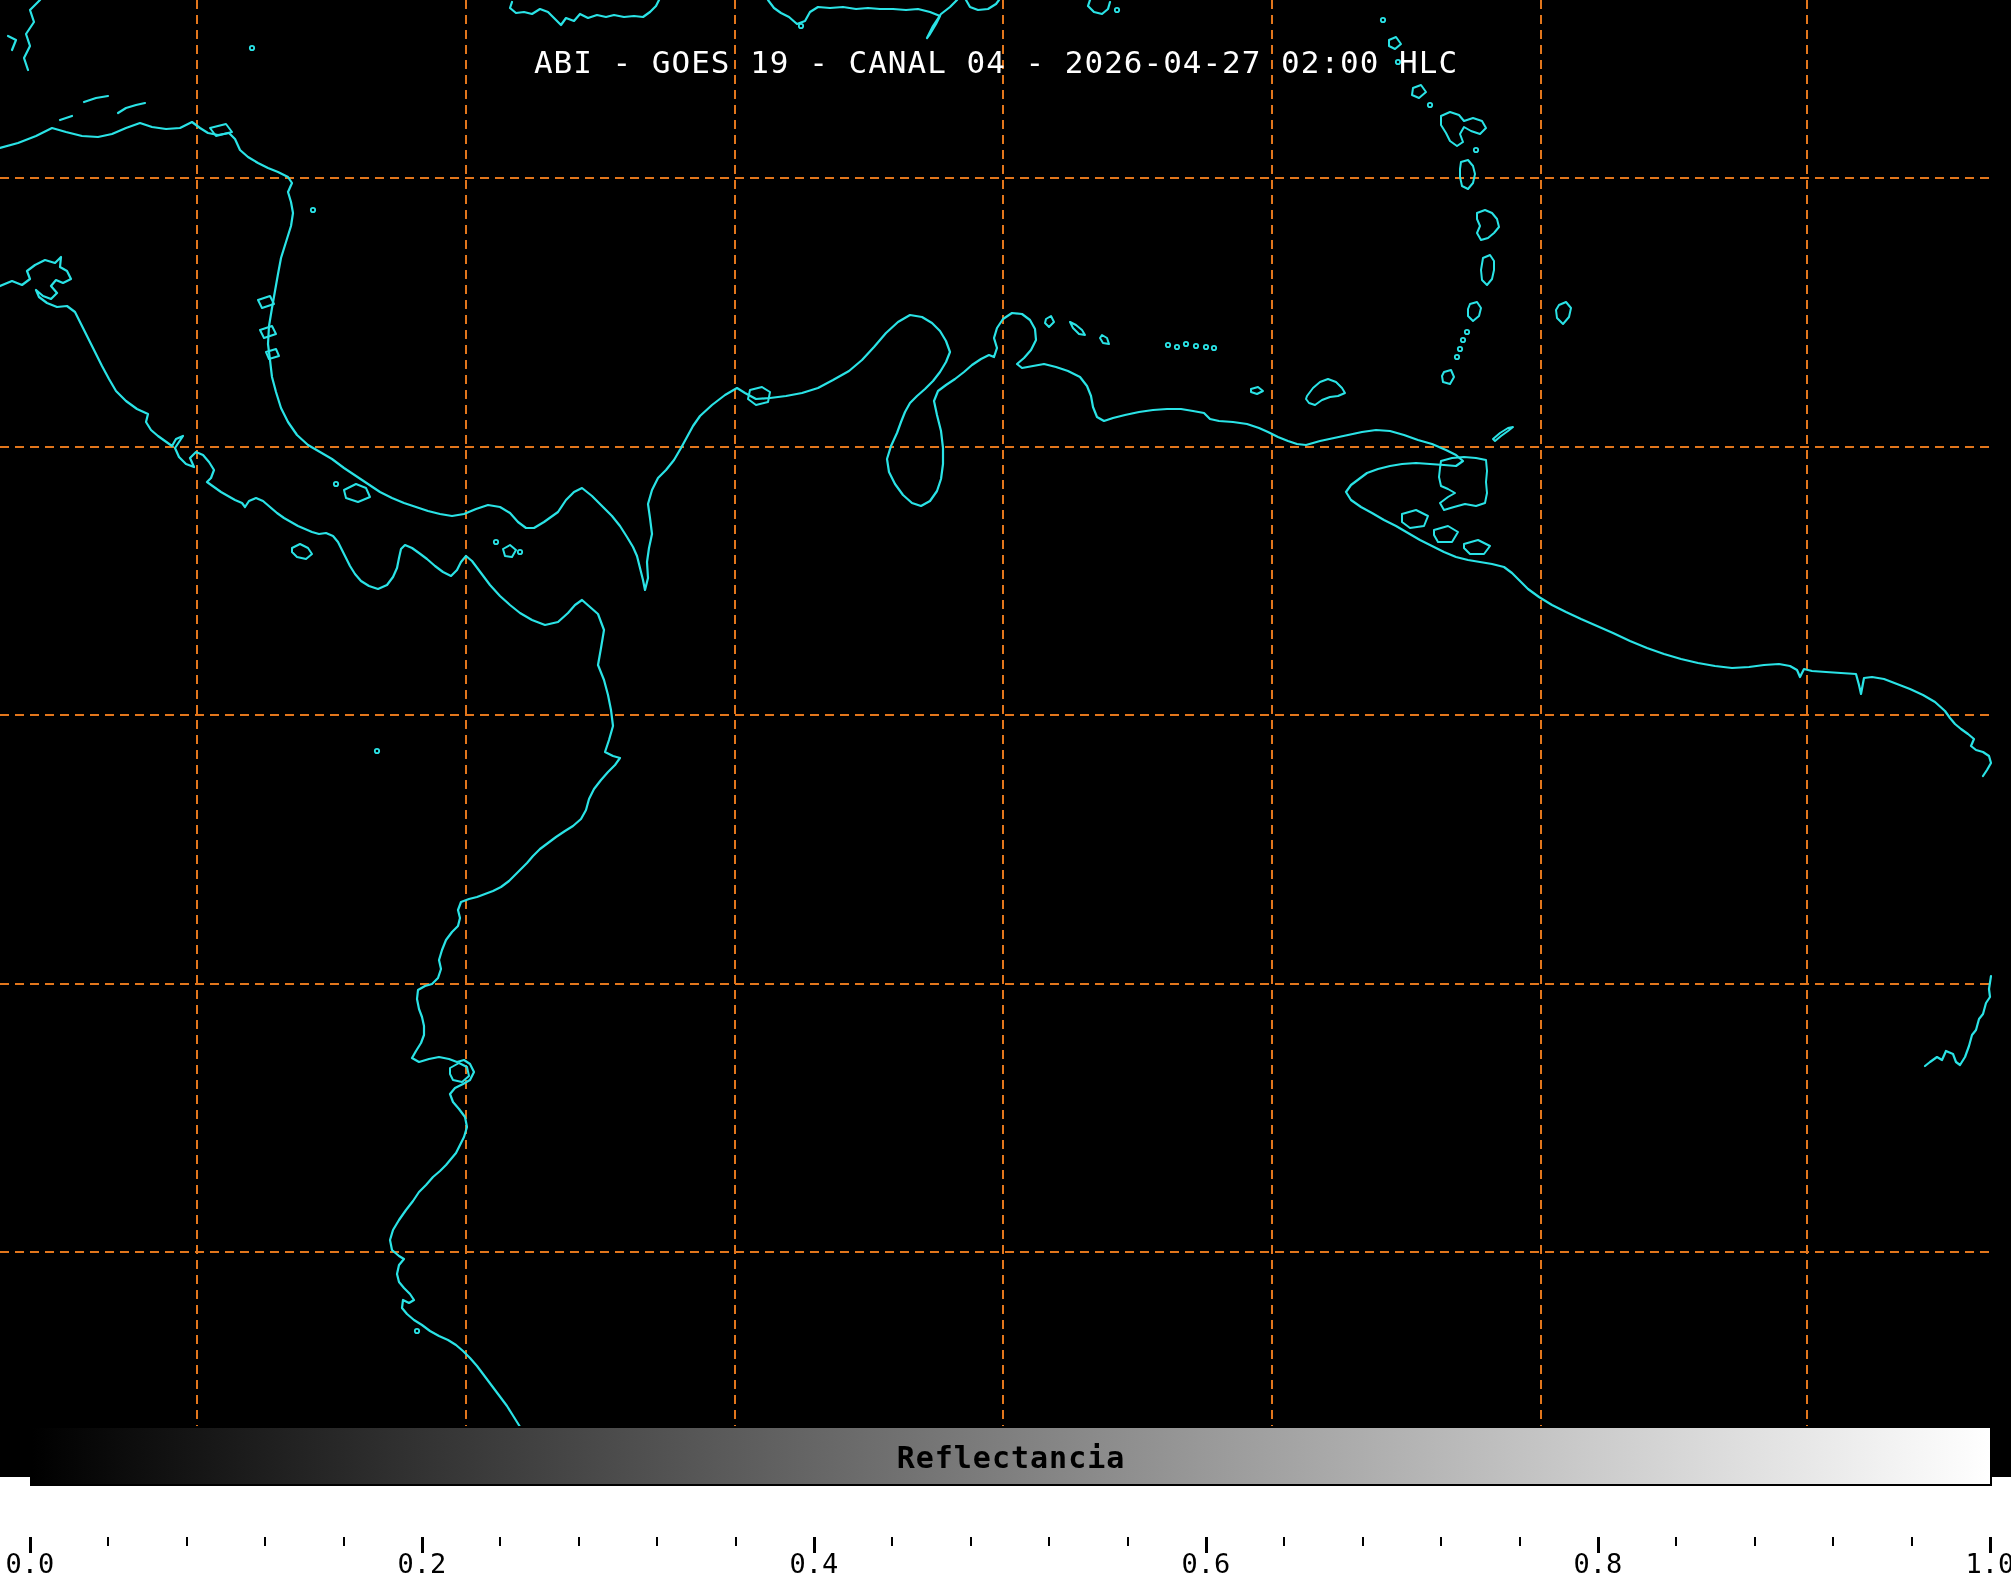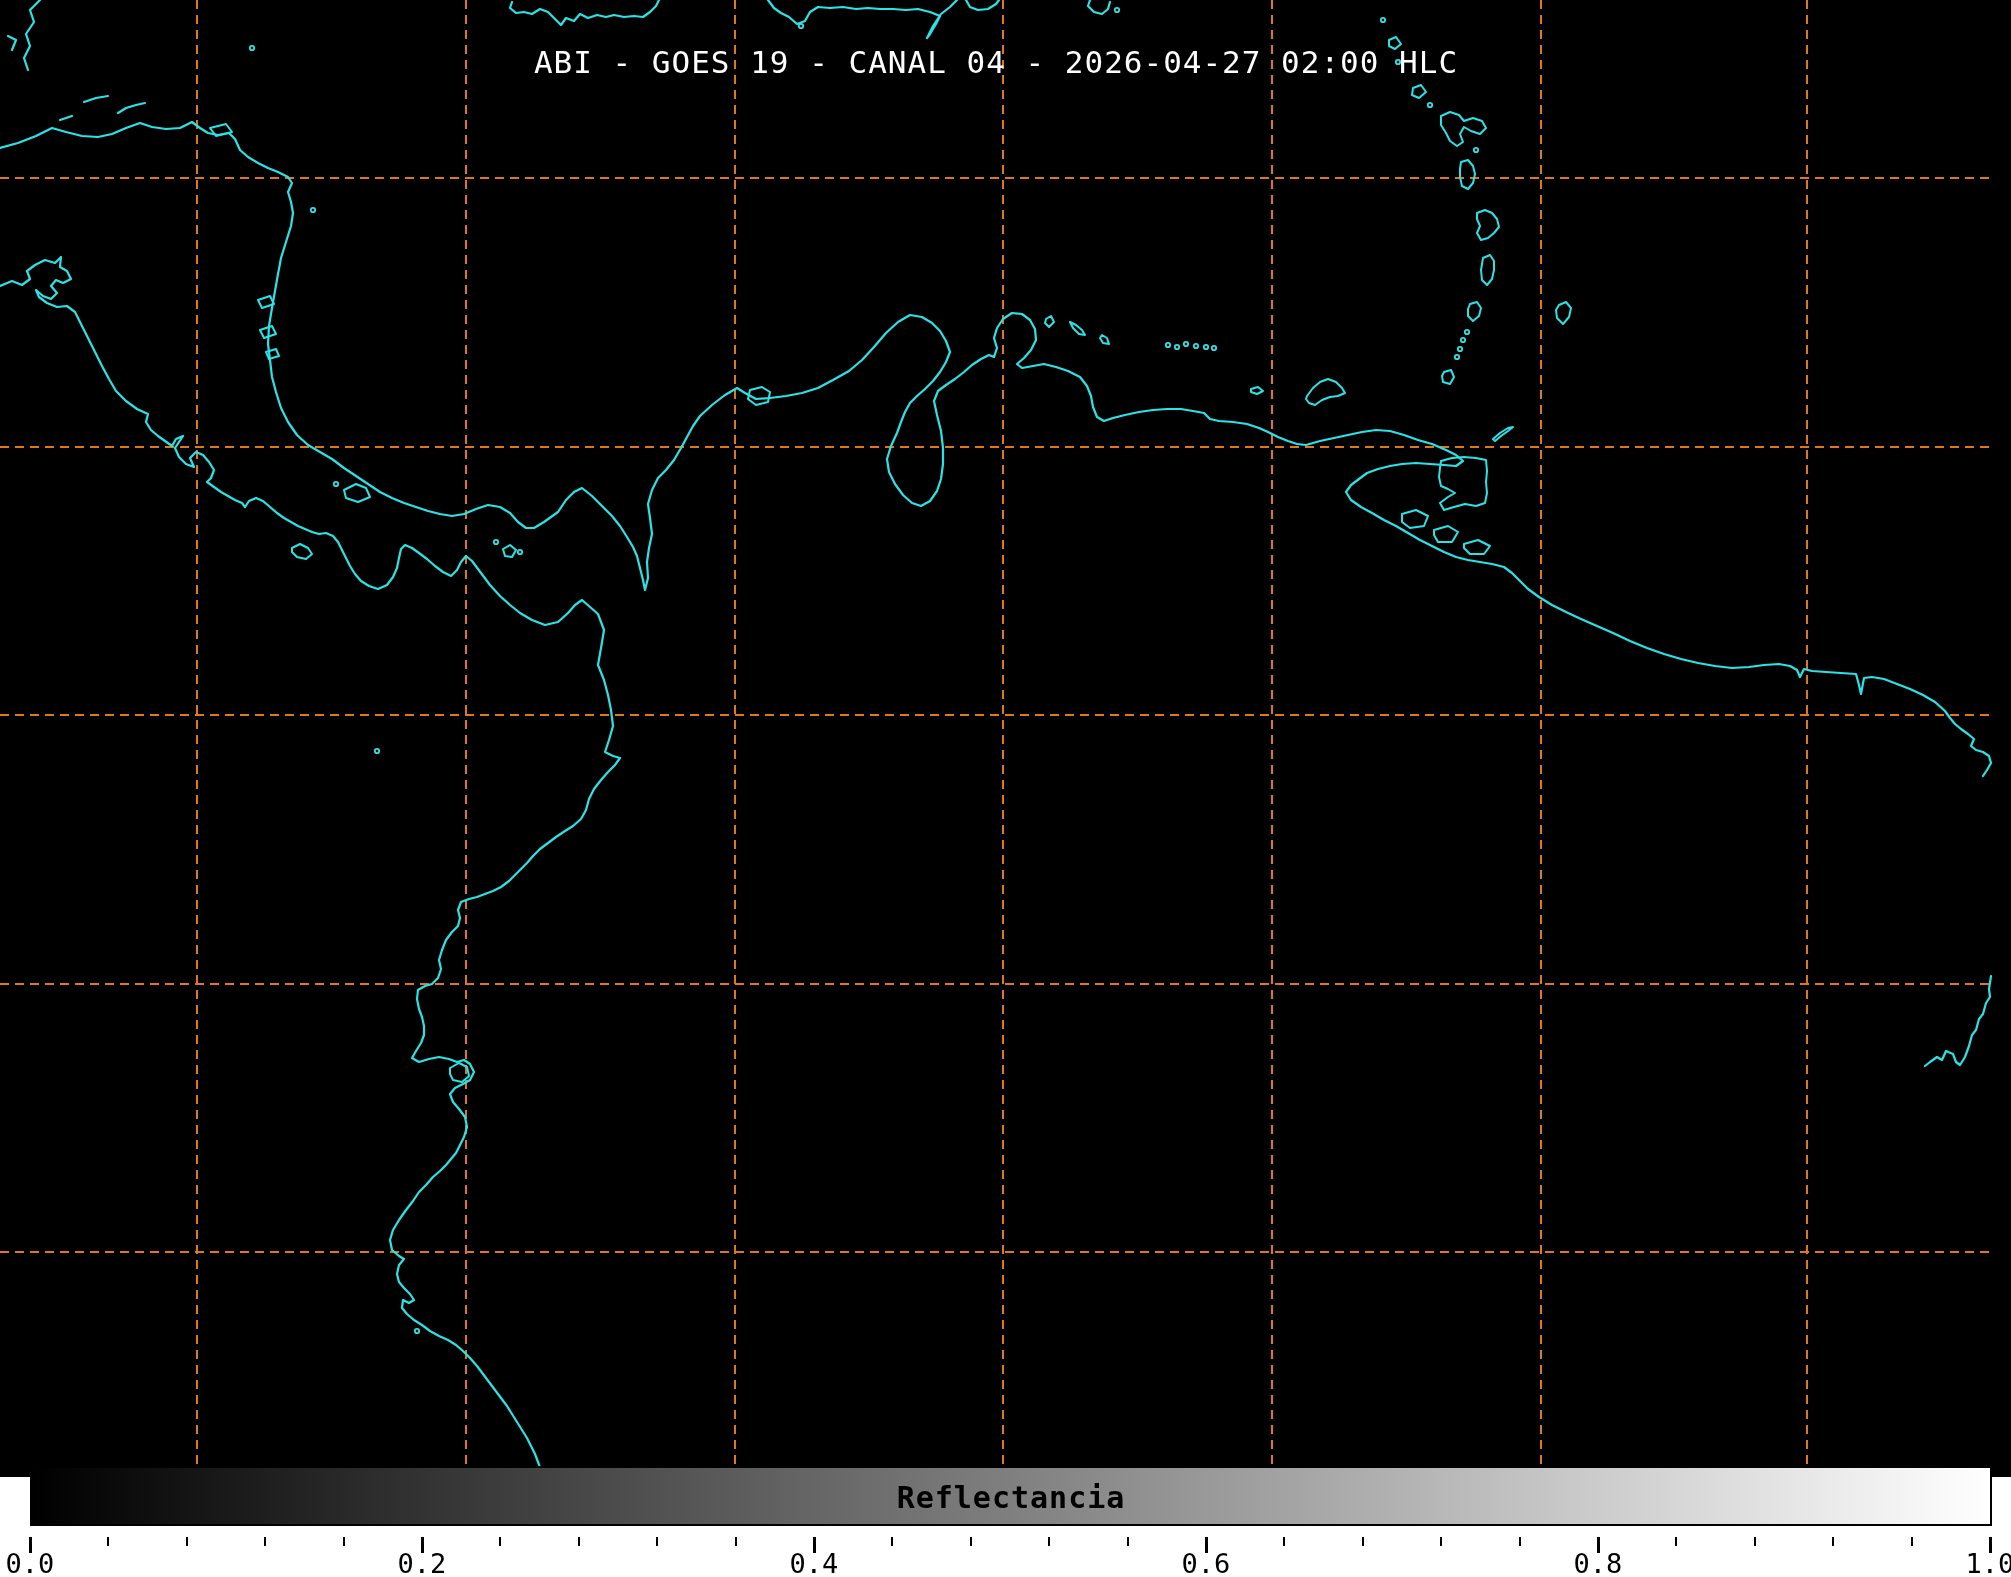--- a/index.html
+++ b/index.html
@@ -2,21 +2,21 @@
 <html><head>
 <meta charset="utf-8">
 <style>
   html,body{margin:0;padding:0;background:#ffffff;}
   #stage{position:relative;width:2011px;height:1577px;background:#ffffff;overflow:hidden;
          font-family:"DejaVu Sans Mono", monospace;}
   #map-area{position:absolute;left:0;top:0;width:1992px;height:1477px;background:#000000;padding-left:21px;}
   #map-svg{position:absolute;left:0;top:0;}
   #map-title{position:absolute;left:0;top:44px;width:1992px;text-align:center;
              color:#ffffff;font-size:31px;letter-spacing:1px;white-space:pre;}
-  #colorbar{position:absolute;left:30px;top:1466px;width:1958px;height:56px;
+  #colorbar{position:absolute;left:30px;top:1426px;width:1958px;height:56px;
             background:linear-gradient(to right,#000000,#ffffff);
             border:2px solid #000000;}
   #colorbar-label{position:absolute;left:0;top:12px;width:100%;text-align:center;
                   color:#000000;font-size:30px;font-weight:bold;letter-spacing:1px;}
   #tick-layer{position:absolute;left:0;top:0;width:1847px;height:1577px;pointer-events:none;}
   .cb-tick{position:absolute;background:#000000;}
   .cb-tick-label{position:absolute;color:#000000;font-size:27px;transform:translateX(-50%);
                  white-space:nowrap;}
   #ideam-logo{position:absolute;left:1652px;top:1246px;width:240px;height:226px;}
   #ideam-text{font-family:"Liberation Sans", sans-serif;font-weight:bold;font-size:70px;

